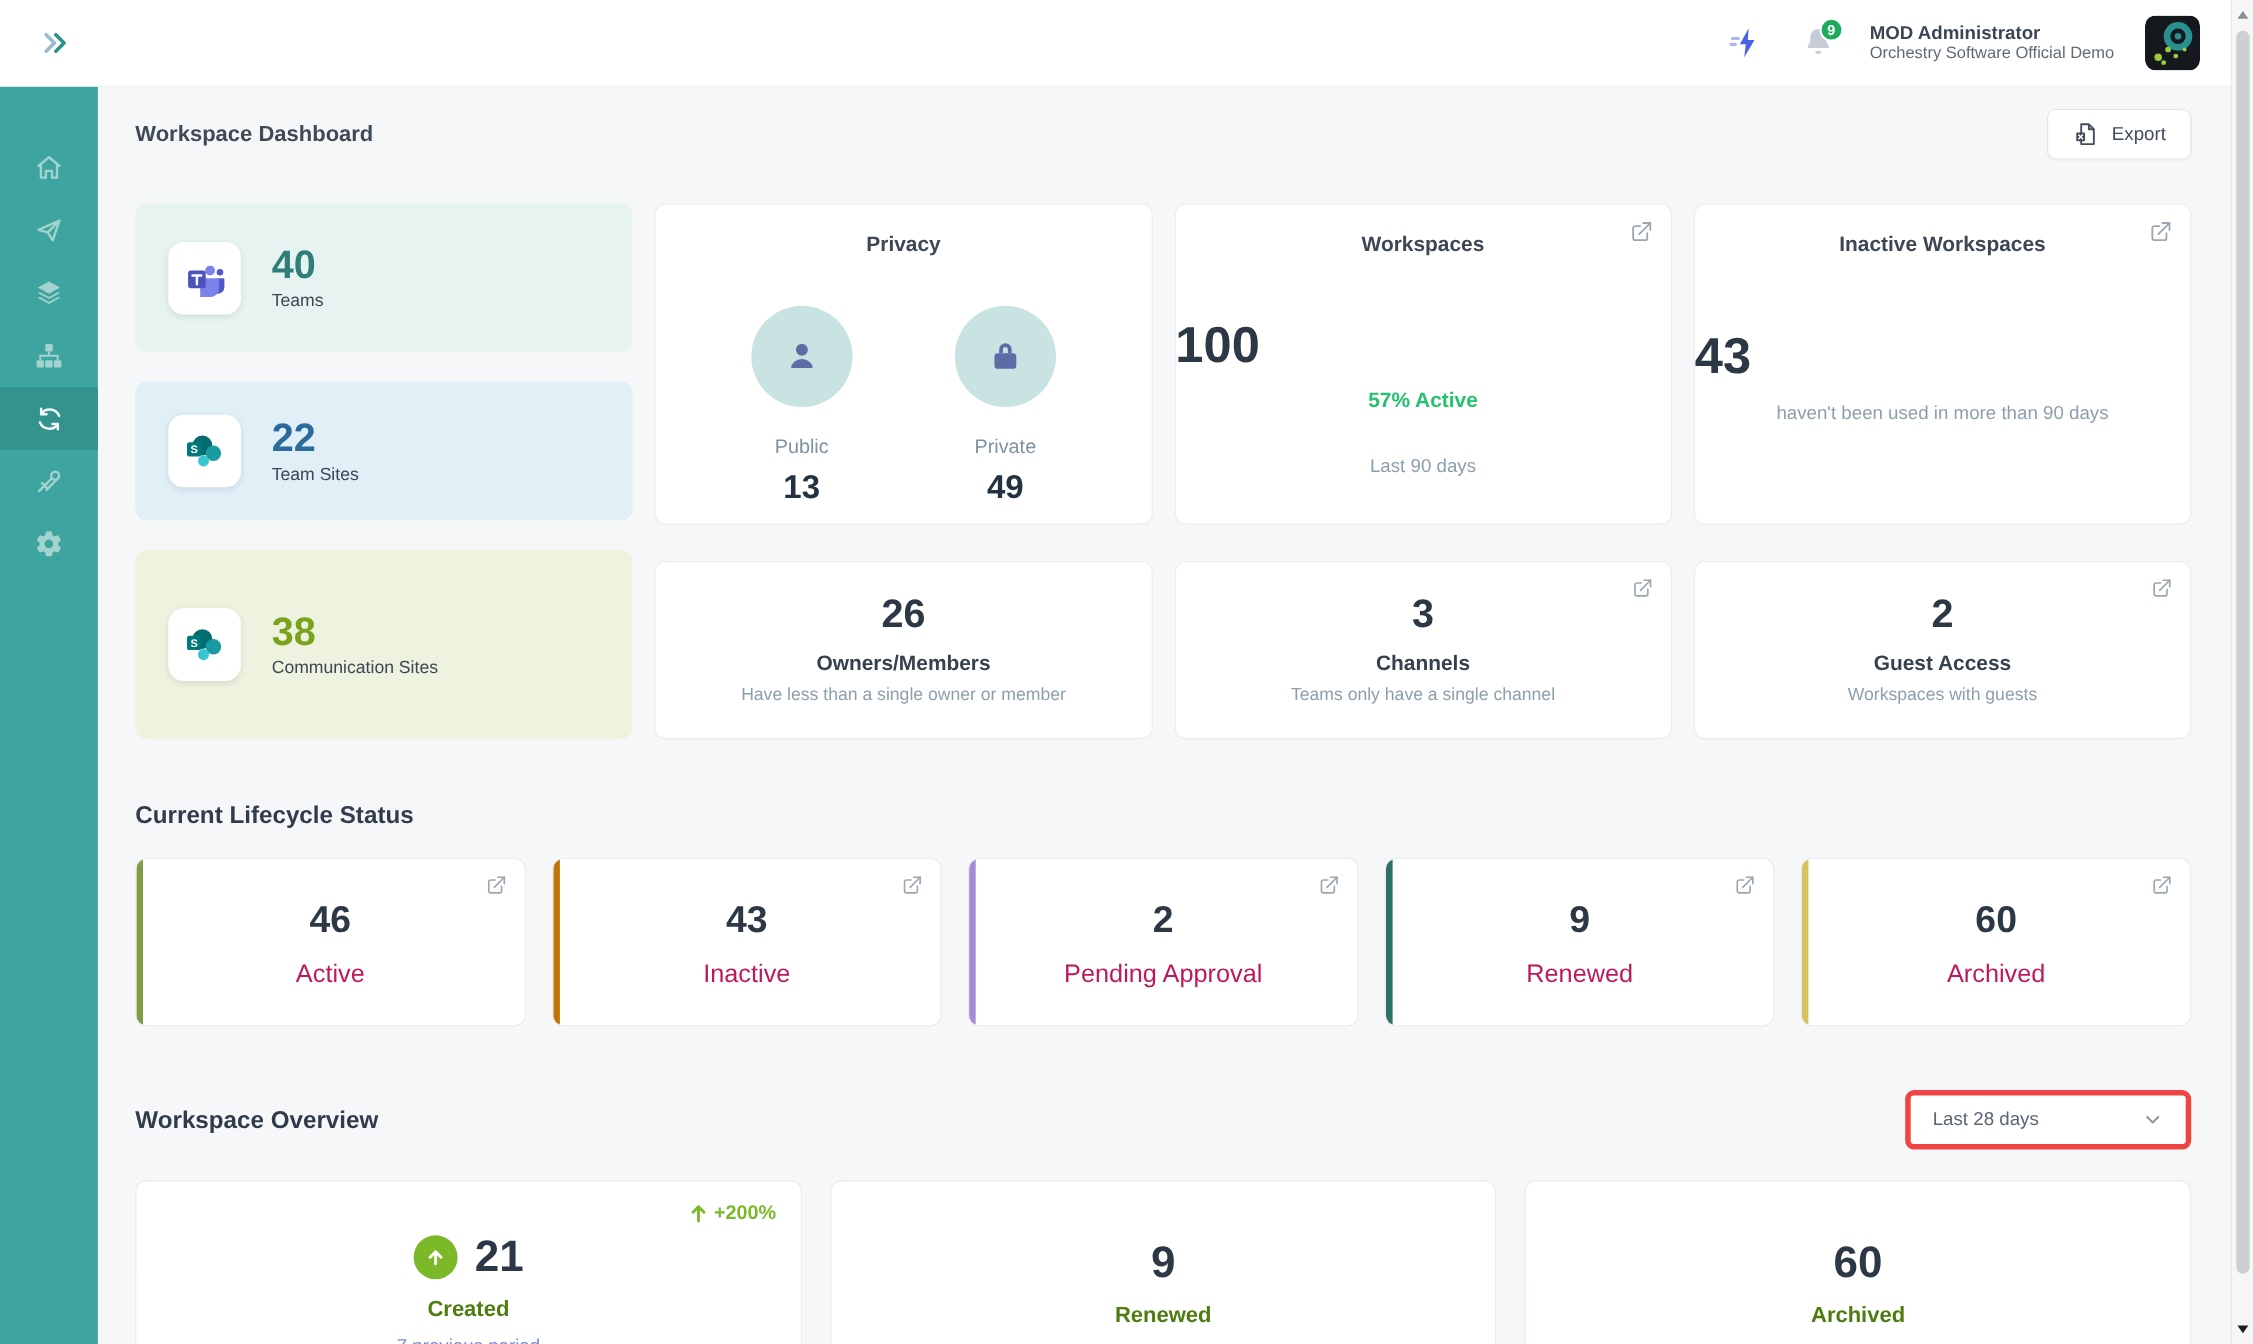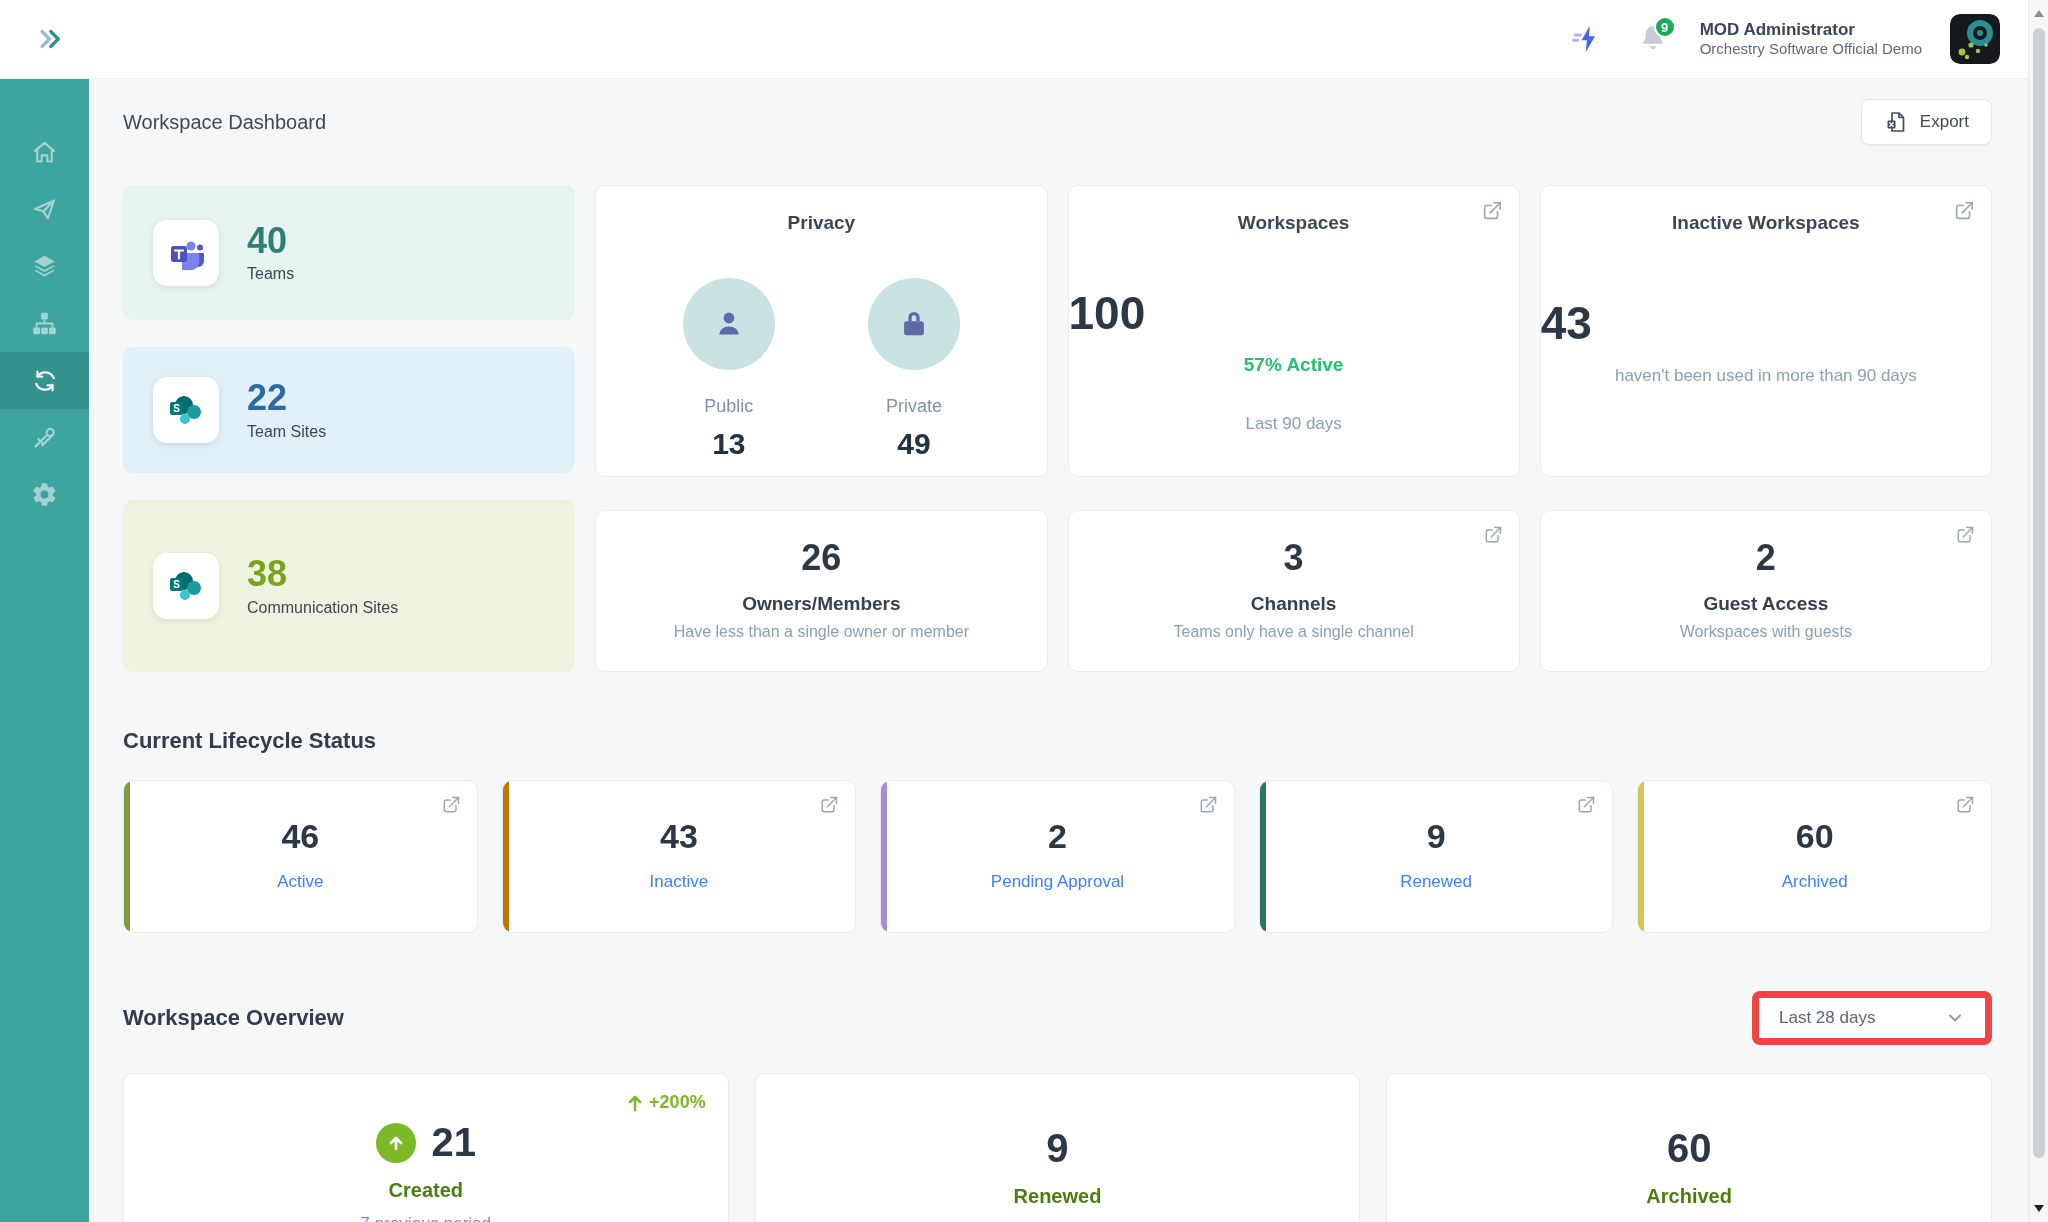--- a/index.html
+++ b/index.html
@@ -21,21 +21,21 @@
   .sidebar { position:absolute; top:78px; left:0; bottom:0; width:89px; background:#3ea49f; padding-top:46px; display:flex; flex-direction:column; }
   .side-item { width:89px; height:57px; display:flex; align-items:center; justify-content:center; cursor:pointer; }
   .side-item svg { stroke:#a9d6d2; fill:none; stroke-width:1.9; opacity:.95; }
   .side-item.filled svg { fill:#a9d6d2; stroke:none; }
   .side-item.active { background:#35938e; }
   .side-item.active svg { stroke:#fff; fill:none; }
 
   
   .main { position:absolute; top:78px; left:89px; right:0; bottom:0; padding:21px 56px 0 34px; }
   .page-head { display:flex; align-items:center; justify-content:space-between; height:46px; margin-bottom:40px; }
-  .page-title { font-size:20px; font-weight:400; color:#3f4a57; }
+  .page-title { font-size:20px; font-weight:700; color:#3f4a57; }
   .btn-export { display:flex; align-items:center; gap:12px; height:46px; padding:0 22px; background:#fff; border:1px solid #e2e6ea; border-radius:8px; font-size:17px; color:#3f4b59; cursor:pointer; box-shadow:0 1px 2px rgba(40,50,60,.04); }
 
   .card { background:#fff; border:1px solid #e9ecef; border-radius:10px; position:relative; }
 
   
   .summary-grid { display:grid; grid-template-columns:repeat(4,1fr); grid-template-rows:292px 162px; gap:33px 20px; }
   .left-col { grid-row:1/3; display:flex; flex-direction:column; gap:27px; }
   .tile-card { border-radius:10px; display:flex; align-items:center; padding:0 30px; gap:28px; cursor:pointer; }
   .tile-card.h1 { height:135px; } .tile-card.h2 { height:126px; } .tile-card.h3 { flex:1; }
   .app-tile { width:66px; height:66px; background:#fff; border-radius:14px; box-shadow:0 2px 6px rgba(30,40,50,.10); display:flex; align-items:center; justify-content:center; }
@@ -62,26 +62,26 @@
   .mini-label { font-size:19px; font-weight:600; color:#35414e; text-align:center; margin-top:14px; }
   .mini-sub { font-size:16px; color:#8ca0ac; text-align:center; margin-top:8px; }
 
   
   .section-heading { font-size:22px; font-weight:800; color:#303c4b; }
   .lifecycle { margin-top:56px; }
   .lc-grid { display:grid; grid-template-columns:repeat(5,1fr); gap:24px; margin-top:26px; }
   .lc-card { height:153px; overflow:hidden; }
   .lc-accent { position:absolute; left:0; top:0; bottom:0; width:6px; border-radius:10px 0 0 10px; }
   .lc-num { font-size:34px; font-weight:800; color:#2c3845; text-align:center; margin-top:36px; }
-  .lc-label { font-size:17px; color:#3b82f6; text-align:center; margin-top:16px; }
+  .lc-label { font-size:23px; color:#be185d; text-align:center; margin-top:16px; }
 
   
   .overview { margin-top:58px; }
   .ov-head { display:flex; align-items:center; justify-content:space-between; }
-  .range-select { width:240px; height:54px; background:#fff; border:7px solid #ef4444; border-radius:8px; display:flex; align-items:center; justify-content:space-between; padding:0 20px; font-size:17px; color:#5a6673; cursor:pointer; }
+  .range-select { width:260px; height:54px; background:#fff; border:5px solid #ef4444; border-radius:8px; display:flex; align-items:center; justify-content:space-between; padding:0 20px; font-size:17px; color:#5a6673; cursor:pointer; }
   .ov-grid { display:grid; grid-template-columns:repeat(3,1fr); gap:26px; margin-top:28px; }
   .ov-card { height:210px; }
   .ov-badge { position:absolute; top:18px; right:22px; display:flex; align-items:center; gap:6px; font-size:18px; font-weight:700; color:#7cb928; }
   .ov-center { display:flex; align-items:center; justify-content:center; gap:16px; margin-top:46px; }
   .ov-num { font-size:40px; font-weight:800; color:#2c3845; }
   .trend-circle { width:40px; height:40px; border-radius:50%; background:#7cb928; display:flex; align-items:center; justify-content:center; }
   .ov-label { font-size:20px; font-weight:600; color:#4d7c0f; text-align:center; margin-top:14px; }
   .ov-prev { font-size:17px; color:#7d87cf; text-align:center; margin-top:12px; cursor:pointer; }
   .ov-num-only { margin-top:52px; text-align:center; }
 

